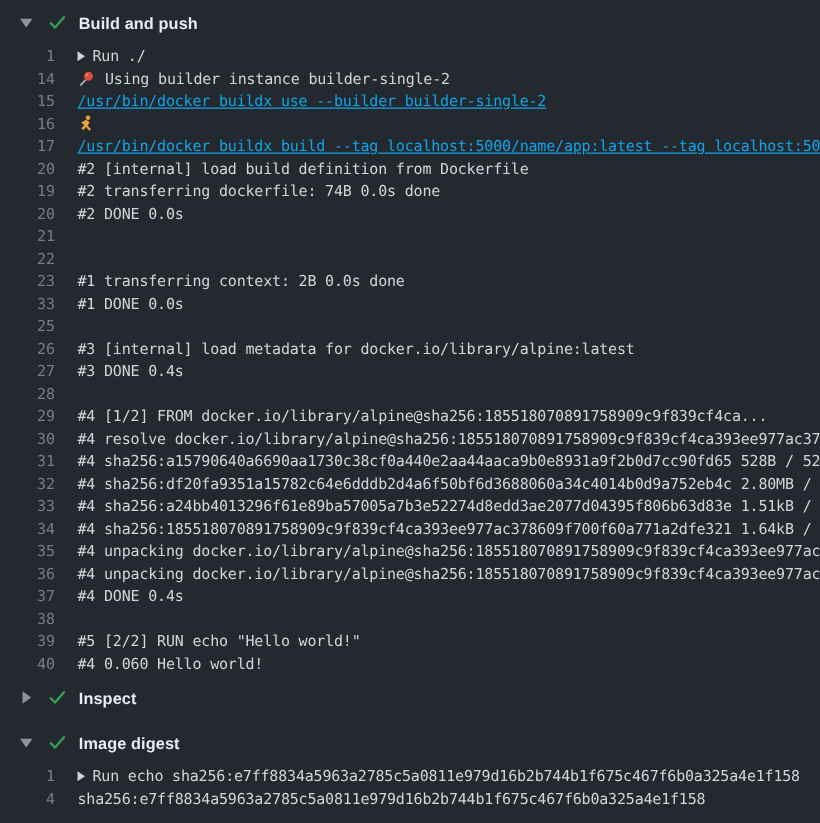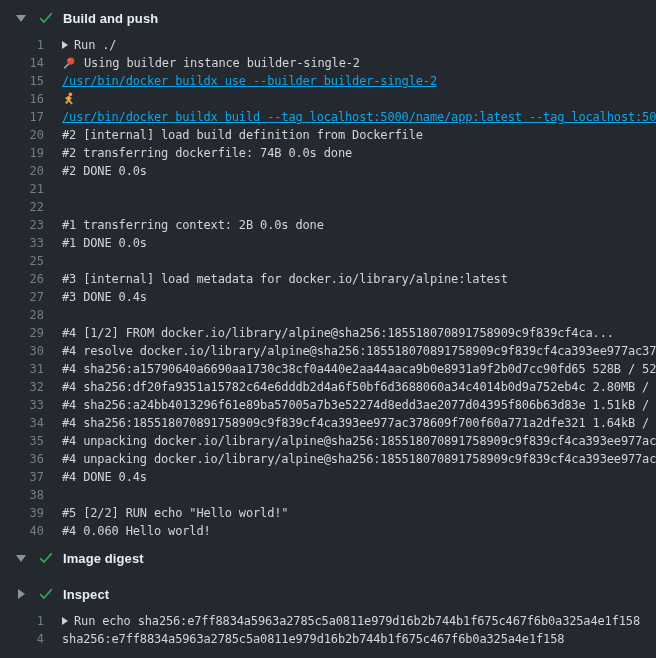--- a/index.html
+++ b/index.html
@@ -122,33 +122,33 @@
       <div class="log-line"><span class="ln">34</span><span class="content"><span class="log-text">#4 sha256:185518070891758909c9f839cf4ca393ee977ac378609f700f60a771a2dfe321 1.64kB / 1.64kB</span></span></div>
       <div class="log-line"><span class="ln">35</span><span class="content"><span class="log-text">#4 unpacking docker.io/library/alpine@sha256:185518070891758909c9f839cf4ca393ee977ac378609f700f60a771a2dfe321</span></span></div>
       <div class="log-line"><span class="ln">36</span><span class="content"><span class="log-text">#4 unpacking docker.io/library/alpine@sha256:185518070891758909c9f839cf4ca393ee977ac378609f700f60a771a2dfe321</span></span></div>
       <div class="log-line"><span class="ln">37</span><span class="content"><span class="log-text">#4 DONE 0.4s</span></span></div>
       <div class="log-line"><span class="ln">38</span><span class="content"><span class="log-text"></span></span></div>
       <div class="log-line"><span class="ln">39</span><span class="content"><span class="log-text">#5 [2/2] RUN echo "Hello world!"</span></span></div>
       <div class="log-line"><span class="ln">40</span><span class="content"><span class="log-text">#4 0.060 Hello world!</span></span></div>
     </div>
     <div class="section-header">
       <span class="toggle-box">
+        <span class="tri-right"></span>
+      </span>
+      <svg class="check-box" viewBox="0 0 16 16">
+        <path d="M2.6 8.6l3.4 3.4 7.2-8.2" fill="none" stroke="#2ea44f" stroke-width="1.8" stroke-linecap="round" stroke-linejoin="round"></path>
+      </svg>
+      <span class="section-title">Inspect</span>
+    </div>
+    <div class="section-header">
+      <span class="toggle-box">
         <span class="tri-down"></span>
       </span>
       <svg class="check-box" viewBox="0 0 16 16">
         <path d="M2.6 8.6l3.4 3.4 7.2-8.2" fill="none" stroke="#2ea44f" stroke-width="1.8" stroke-linecap="round" stroke-linejoin="round"></path>
       </svg>
       <span class="section-title">Image digest</span>
-    </div>
-    <div class="section-header">
-      <span class="toggle-box">
-        <span class="tri-right"></span>
-      </span>
-      <svg class="check-box" viewBox="0 0 16 16">
-        <path d="M2.6 8.6l3.4 3.4 7.2-8.2" fill="none" stroke="#2ea44f" stroke-width="1.8" stroke-linecap="round" stroke-linejoin="round"></path>
-      </svg>
-      <span class="section-title">Inspect</span>
     </div>
     <div class="log-lines">
       <div class="log-line"><span class="ln">1</span><span class="content"><span class="run-tri"></span><span class="log-text">Run echo sha256:e7ff8834a5963a2785c5a0811e979d16b2b744b1f675c467f6b0a325a4e1f158</span></span></div>
       <div class="log-line"><span class="ln">4</span><span class="content"><span class="log-text">sha256:e7ff8834a5963a2785c5a0811e979d16b2b744b1f675c467f6b0a325a4e1f158</span></span></div>
     </div>
   </div>
 
 </body></html>

